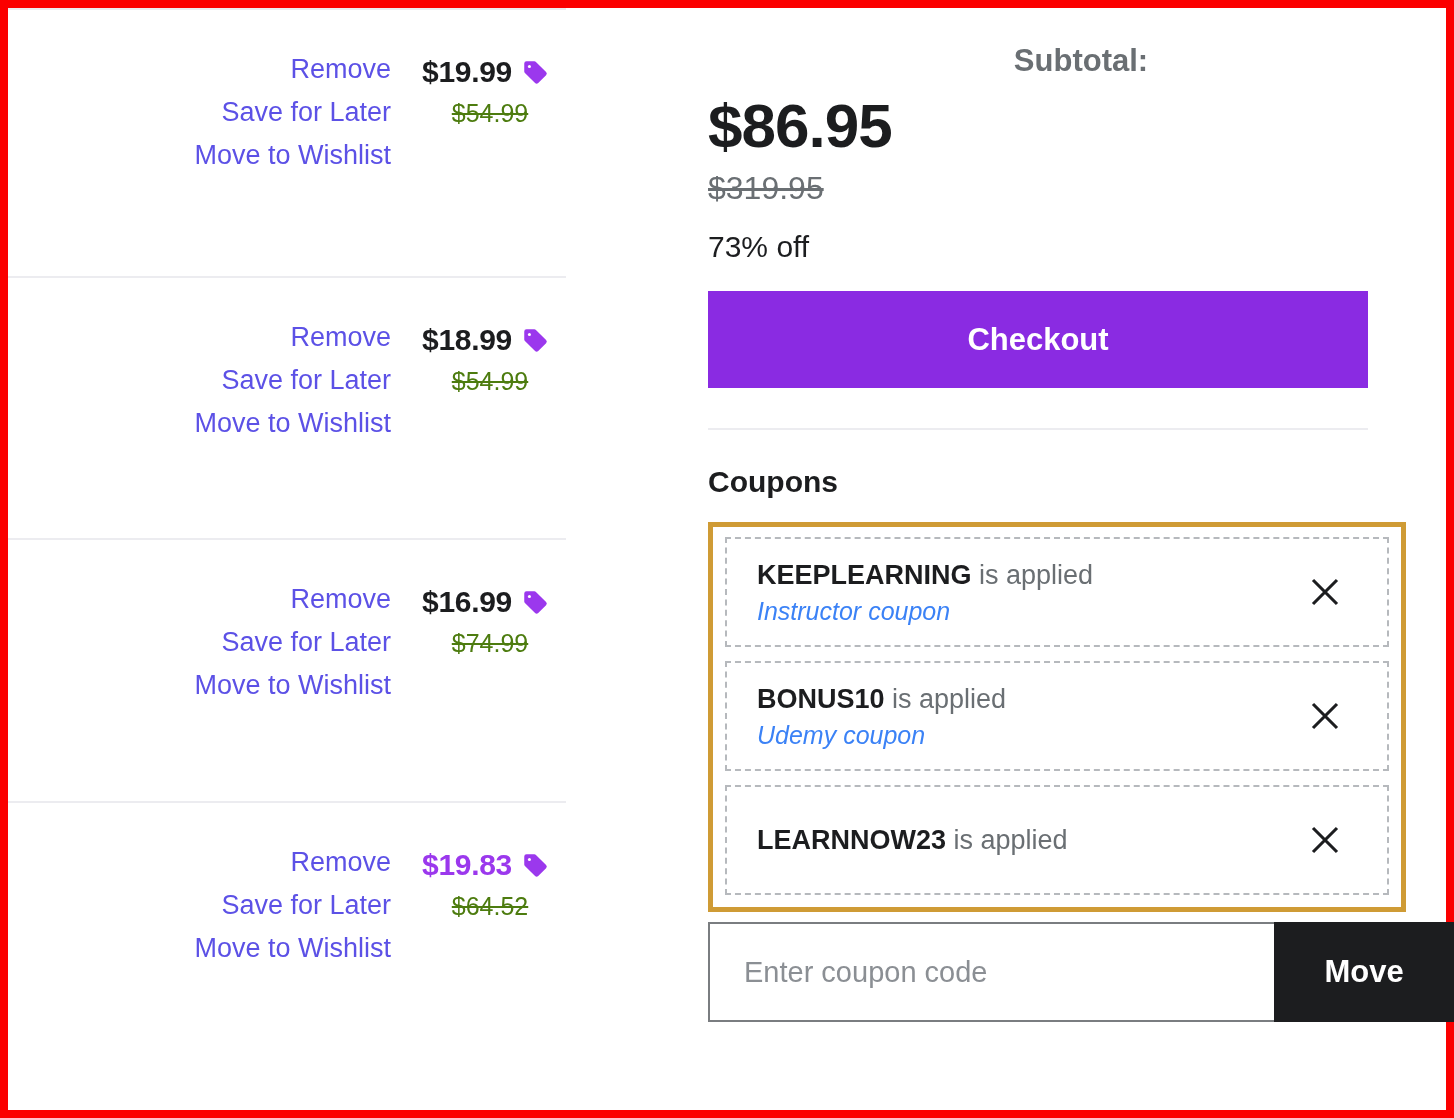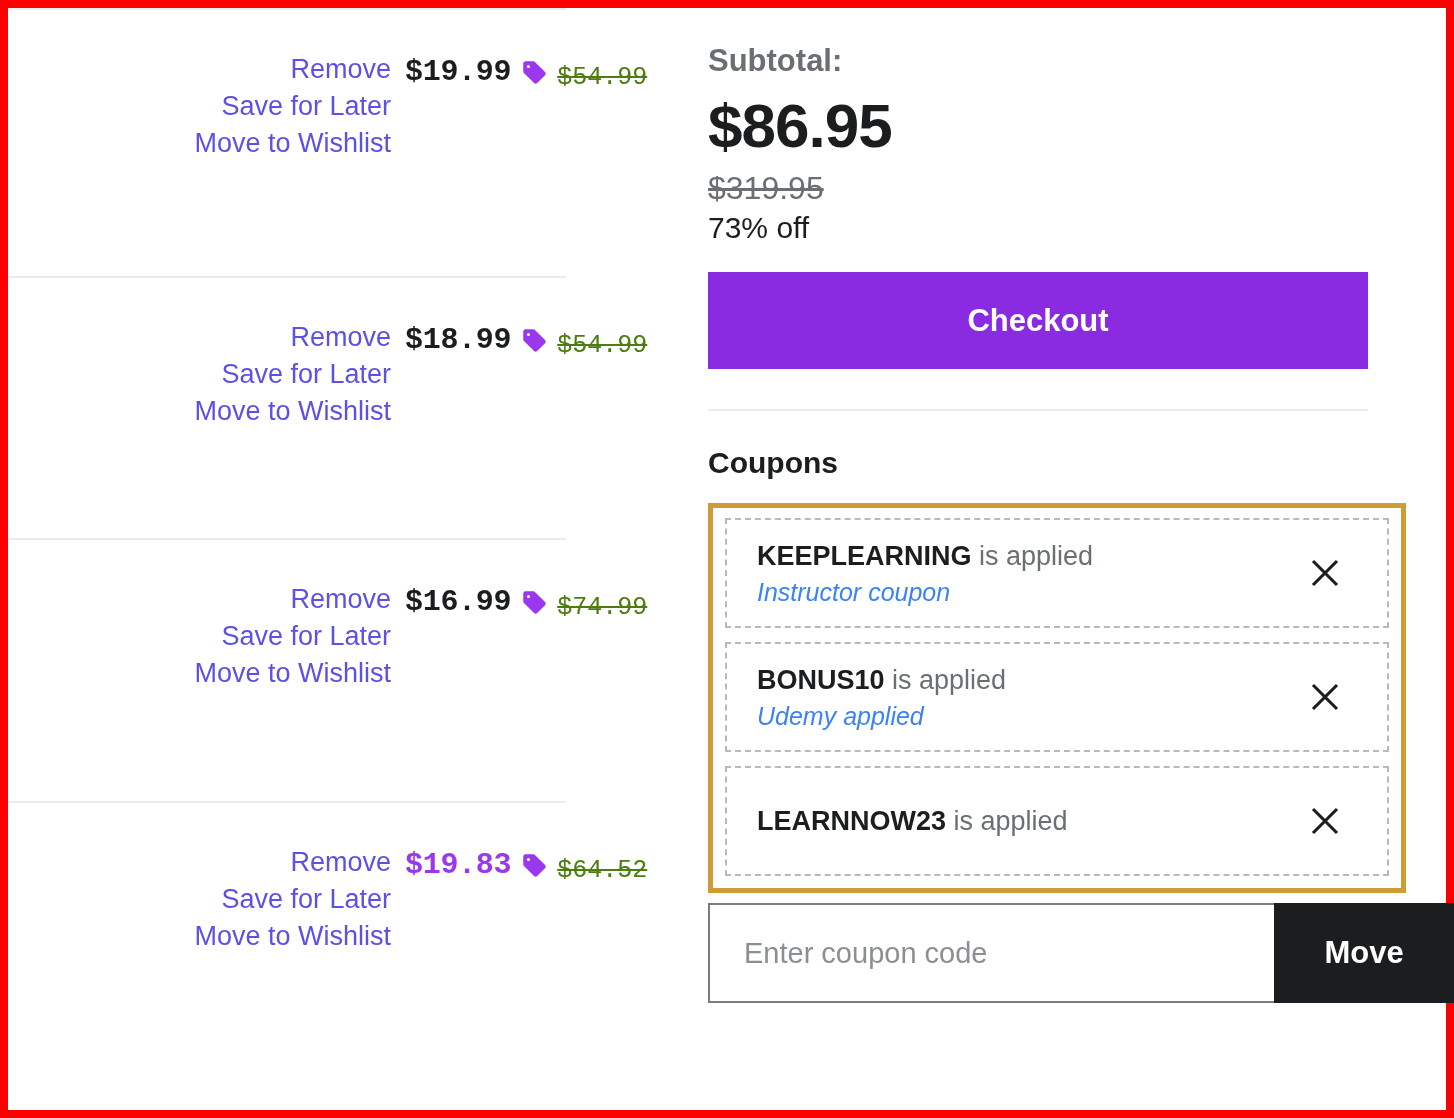--- a/index.html
+++ b/index.html
@@ -48,42 +48,41 @@
   }
   .cart-item.first { border-top: 2px solid #ececf0; }
   .cart-item.last { border-bottom: none; }
 
   .item-actions {
     display: flex;
     flex-direction: column;
     align-items: flex-end;
     padding-top: 44px;
     padding-bottom: 34px;
-    gap: 6px;
+    gap: 12px;
   }
 
   .action-link {
     color: #5c51e6;
     font-size: 27px;
     line-height: 31px;
     font-weight: 400;
     text-align: right;
     white-space: nowrap;
     cursor: pointer;
   }
 
   .item-price-block {
     width: 175px;
     flex: 0 0 175px;
     padding-top: 44px;
     padding-left: 14px;
     display: flex;
-    flex-direction: row;
-    align-items: flex-start;
-    font-family: Liberation Mono, monospace;
+    flex-direction: column;
+    align-items: center;
   }
 
   .price-row {
     display: flex;
     align-items: center;
     gap: 10px;
     height: 36px;
   }
 
   .price-current {
@@ -114,20 +113,21 @@
     padding-left: 142px;
     padding-top: 34px;
     padding-right: 50px;
   }
 
   .subtotal-label {
     font-size: 31px;
     font-weight: 700;
     color: #6a6f73;
     line-height: 38px;
+    text-align: center;
   }
 
   .subtotal-amount {
     font-size: 62px;
     font-weight: 700;
     color: #1c1d1f;
     line-height: 80px;
     letter-spacing: -1px;
     margin-top: 6px;
   }
@@ -137,21 +137,21 @@
     color: #6a6f73;
     text-decoration: line-through;
     line-height: 40px;
     margin-top: 2px;
   }
 
   .subtotal-off {
     font-size: 30px;
     color: #1c1d1f;
     line-height: 38px;
-    margin-top: 1px;
+    margin-top: 20px;
   }
 
   .checkout-btn {
     margin-top: 25px;
     width: 660px;
     height: 97px;
     background: #8a2be2;
     border: none;
     color: #ffffff;
     font-family: "Liberation Sans", sans-serif;
@@ -369,21 +369,21 @@
             </svg>
           </button>
         </div>
 
         <div class="coupon-row">
           <div class="coupon-text">
             <div class="coupon-line1">
               <span class="coupon-code">BONUS10</span>
               <span>is applied</span>
             </div>
-            <div class="coupon-sub">Udemy applied</div>
+            <div class="coupon-sub">Udemy coupon</div>
           </div>
           <button class="coupon-remove">
             <svg width="36" height="36" viewBox="0 0 24 24">
               <path d="M4 4 L20 20 M20 4 L4 20" stroke="#1c1d1f" stroke-width="2.1" fill="none"></path>
             </svg>
           </button>
         </div>
 
         <div class="coupon-row">
           <div class="coupon-text">

